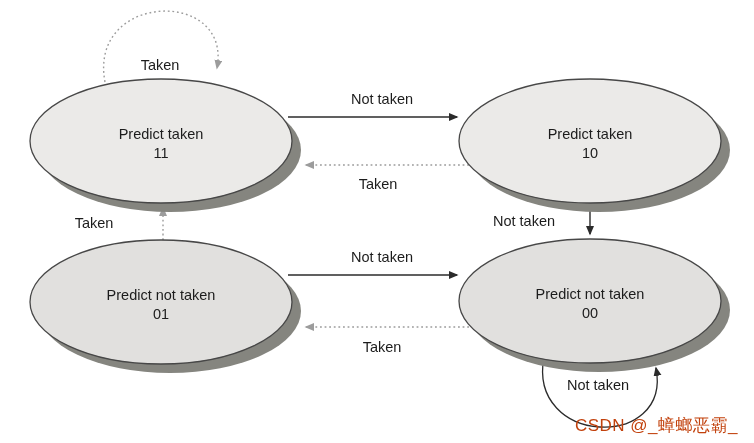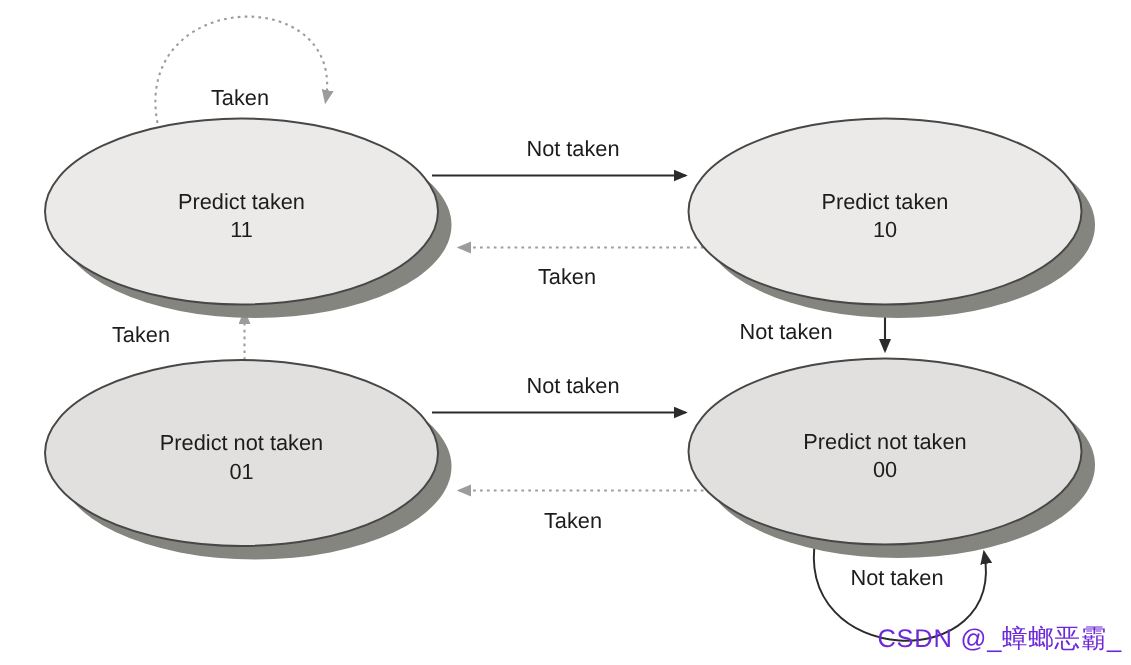--- a/index.html
+++ b/index.html
@@ -44,24 +44,24 @@
     fill: #1c1c1c;
     text-anchor: middle;
   }
   .edge-label {
     font-size: 14.5px;
     fill: #1c1c1c;
     text-anchor: middle;
   }
   .watermark {
     position: absolute;
-    right: 6px;
+    right: 16px;
     bottom: 6px;
     font-size: 17px;
-    color: #6d28d9;
+    color: #c2410c;
     letter-spacing: 0.5px;
     white-space: nowrap;
     text-align: center;
   }
 </style>
 </head>
 <body>
 
 <div class="stage">
 

